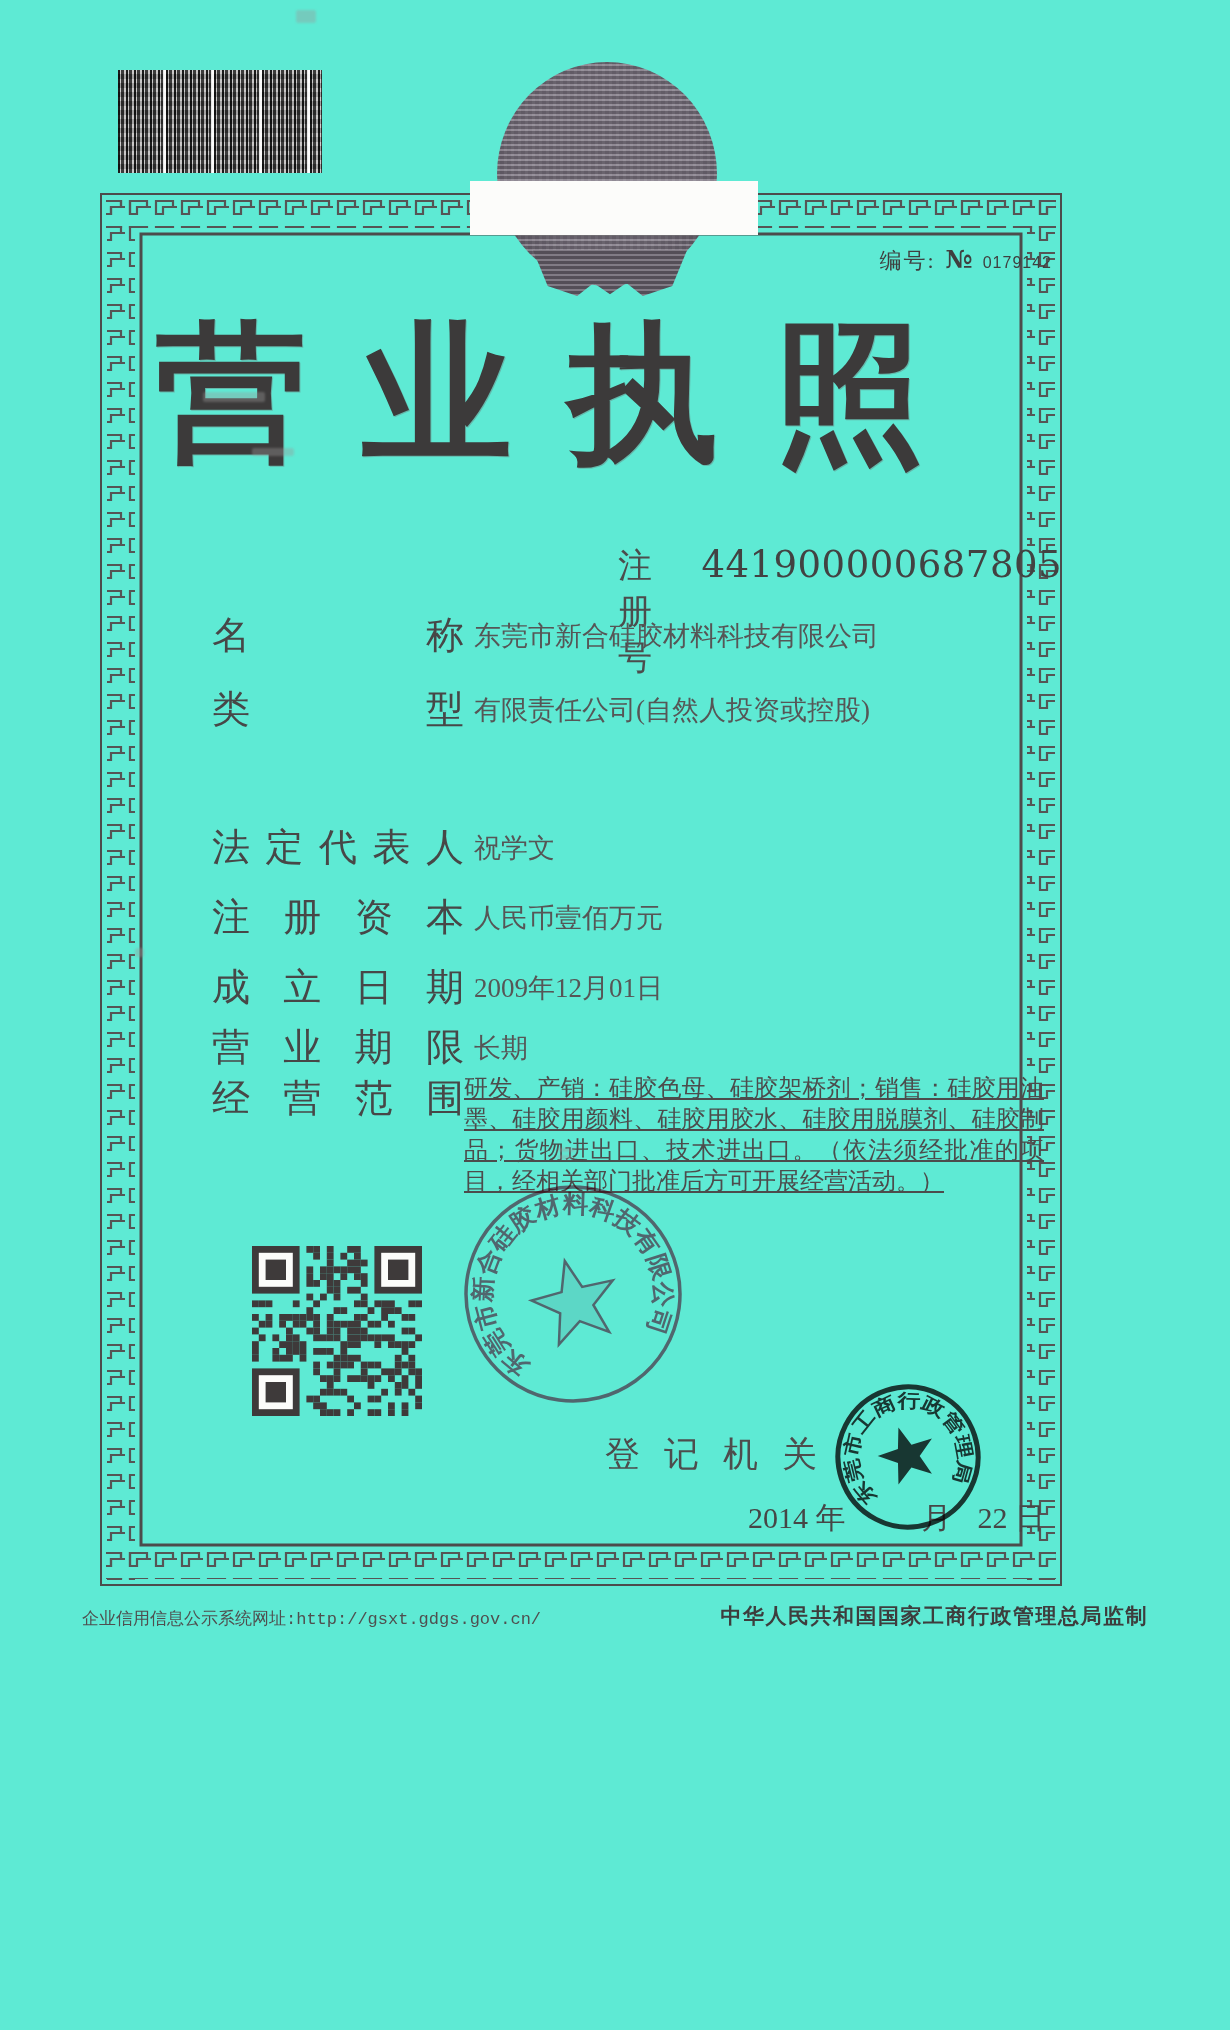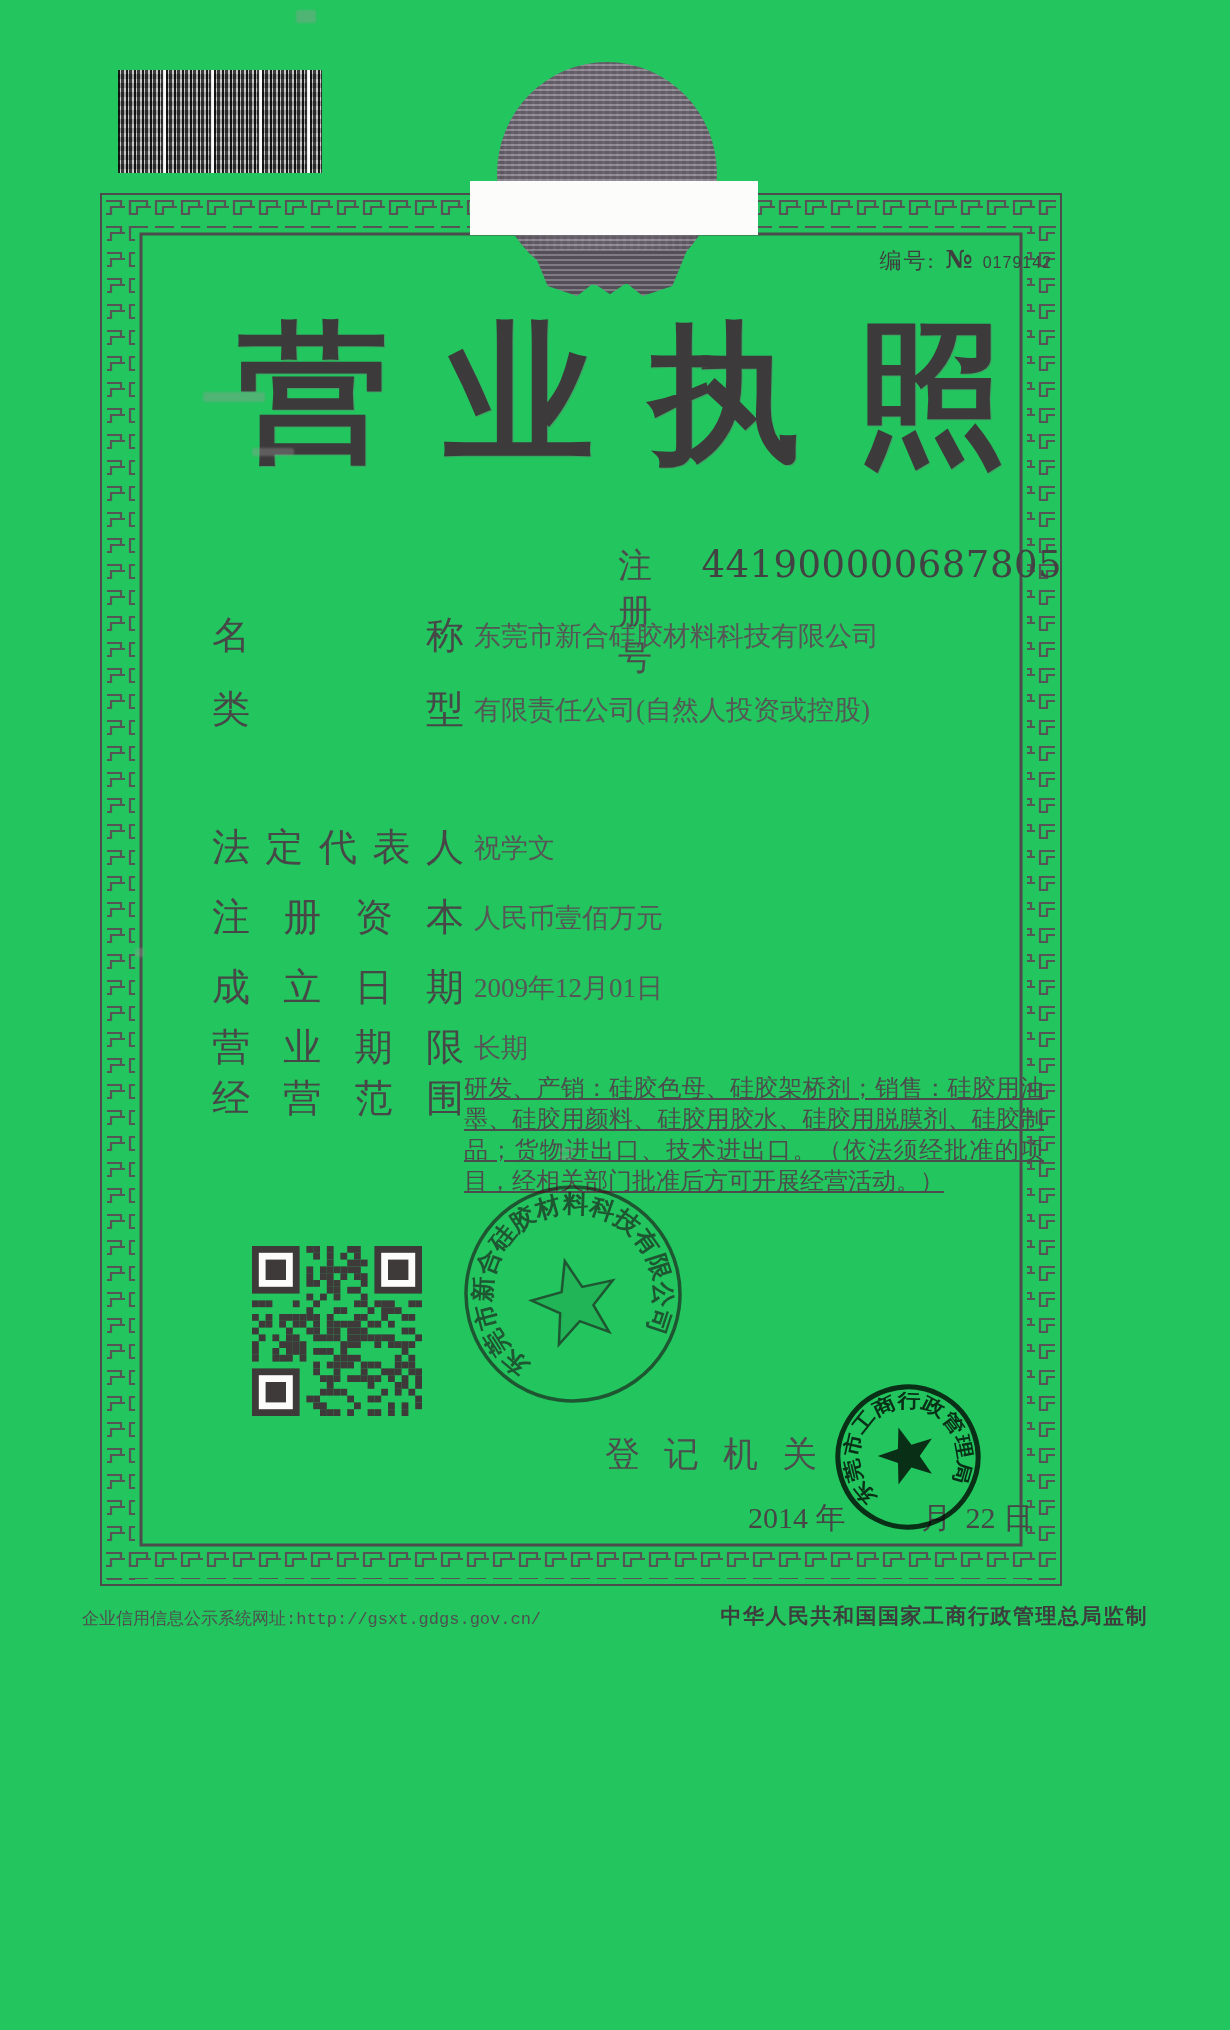--- a/index.html
+++ b/index.html
@@ -1,16 +1,16 @@
 <!DOCTYPE html>
 <html><head>
 <meta charset="utf-8">
 <style>
   html,body{margin:0;padding:0;background:#ffffff;}
-  .page{position:relative;width:1230px;height:2030px;background:#22c55e;overflow:hidden;
+  .page{position:relative;width:1230px;height:2030px;background:#5eead4;overflow:hidden;
         font-family:"Liberation Serif", serif;color:#4a4a4a;}
   
   .barcode{position:absolute;left:118px;top:70px;width:204px;height:103px;
     background:
       repeating-linear-gradient(90deg, transparent 0 45px, rgba(255,255,255,.85) 45px 48px),
       repeating-linear-gradient(90deg, rgba(15,15,15,.88) 0 2px, rgba(235,235,235,.55) 2px 3px, rgba(40,40,40,.8) 3px 6px, rgba(225,225,225,.6) 6px 8px),
       repeating-linear-gradient(0deg, rgba(255,255,255,.4) 0 4px, rgba(20,20,20,.35) 4px 9px);
     background-color:#5c5858;filter:blur(.6px) contrast(1.05);}
   
   .emblem{position:absolute;left:497px;top:62px;width:220px;height:224px;border-radius:50%;
@@ -26,35 +26,35 @@
       #6b6470;filter:blur(.7px);}
   
   .cert{position:absolute;left:100px;top:193px;width:962px;height:1393px;}
   .frame{position:absolute;left:0;top:0;}
   .halo{position:absolute;left:370px;top:-12px;width:288px;height:54px;background:#fcfcfa;}
   
   .serial{position:absolute;top:52px;right:10px;display:flex;align-items:baseline;gap:10px;color:#3f3f3f;}
   .serial .lab{font-size:22px;letter-spacing:2px;}
   .serial .sym{font-size:25px;font-weight:bold;font-family:"DejaVu Serif",serif;}
   .serial .num{font-size:16px;font-family:Liberation Sans, sans-serif;letter-spacing:1px;}
-  .title{position:absolute;top:118px;left:0;right:0;text-align:right;font-size:150px;line-height:1.1;
+  .title{position:absolute;top:118px;left:0;right:0;text-align:left;font-size:150px;line-height:1.1;
     font-weight:800;color:#3c3a3a;letter-spacing:56px;text-indent:56px;
     font-family:"DejaVu Sans",sans-serif;text-shadow:1px 1px 0 rgba(110,110,110,.4);}
   .regline{position:absolute;top:350px;left:518px;display:flex;align-items:flex-start;}
   .reg-label{font-size:34px;letter-spacing:13px;color:#4c4c4c;}
   .reg-num{font-size:37px;margin-left:34px;color:#424242;font-family:"DejaVu Serif",serif;letter-spacing:.5px;}
   .row{position:absolute;left:112px;display:flex;align-items:flex-end;}
   .flabel{width:252px;flex:none;font-size:38px;line-height:1;color:#474747;font-weight:500;
     text-align:justify;text-align-last:justify;text-justify:inter-character;}
   .fvalue{margin-left:10px;padding-top:7px;font-size:27px;color:#565656;white-space:nowrap;}
   .scope-val{position:absolute;left:364px;top:880px;width:580px;font-size:24px;line-height:31px;
     color:#4c4c4c;text-align:justify;font-weight:500;text-decoration:underline;}
   .registrar{position:absolute;left:505px;top:1238px;font-size:35px;letter-spacing:24px;color:#4d4d4d;}
   .dateline{position:absolute;left:648px;top:1305px;font-size:30px;color:#464646;display:flex;align-items:baseline;}
-  .dateline .d-month{margin-left:76px;} .dateline .d-day{margin-left:14px;}
+  .dateline .d-month{margin-left:76px;} .dateline .d-day{margin-left:26px;}
   
   .qr{position:absolute;left:152px;top:1053px;width:170px;height:170px;}
   .company-seal{position:absolute;left:352px;top:980px;mix-blend-mode:multiply;opacity:.85;}
   .authority-seal{position:absolute;left:722px;top:1178px;mix-blend-mode:multiply;opacity:.92;}
   
   .footer-left{position:absolute;left:82px;top:1607px;font-size:17px;color:#4f4f4f;
     font-family:"Liberation Mono",monospace;}
   .footer-right{position:absolute;right:82px;top:1602px;font-size:21px;color:#3d3d3d;
     font-weight:600;letter-spacing:1.5px;}
   

